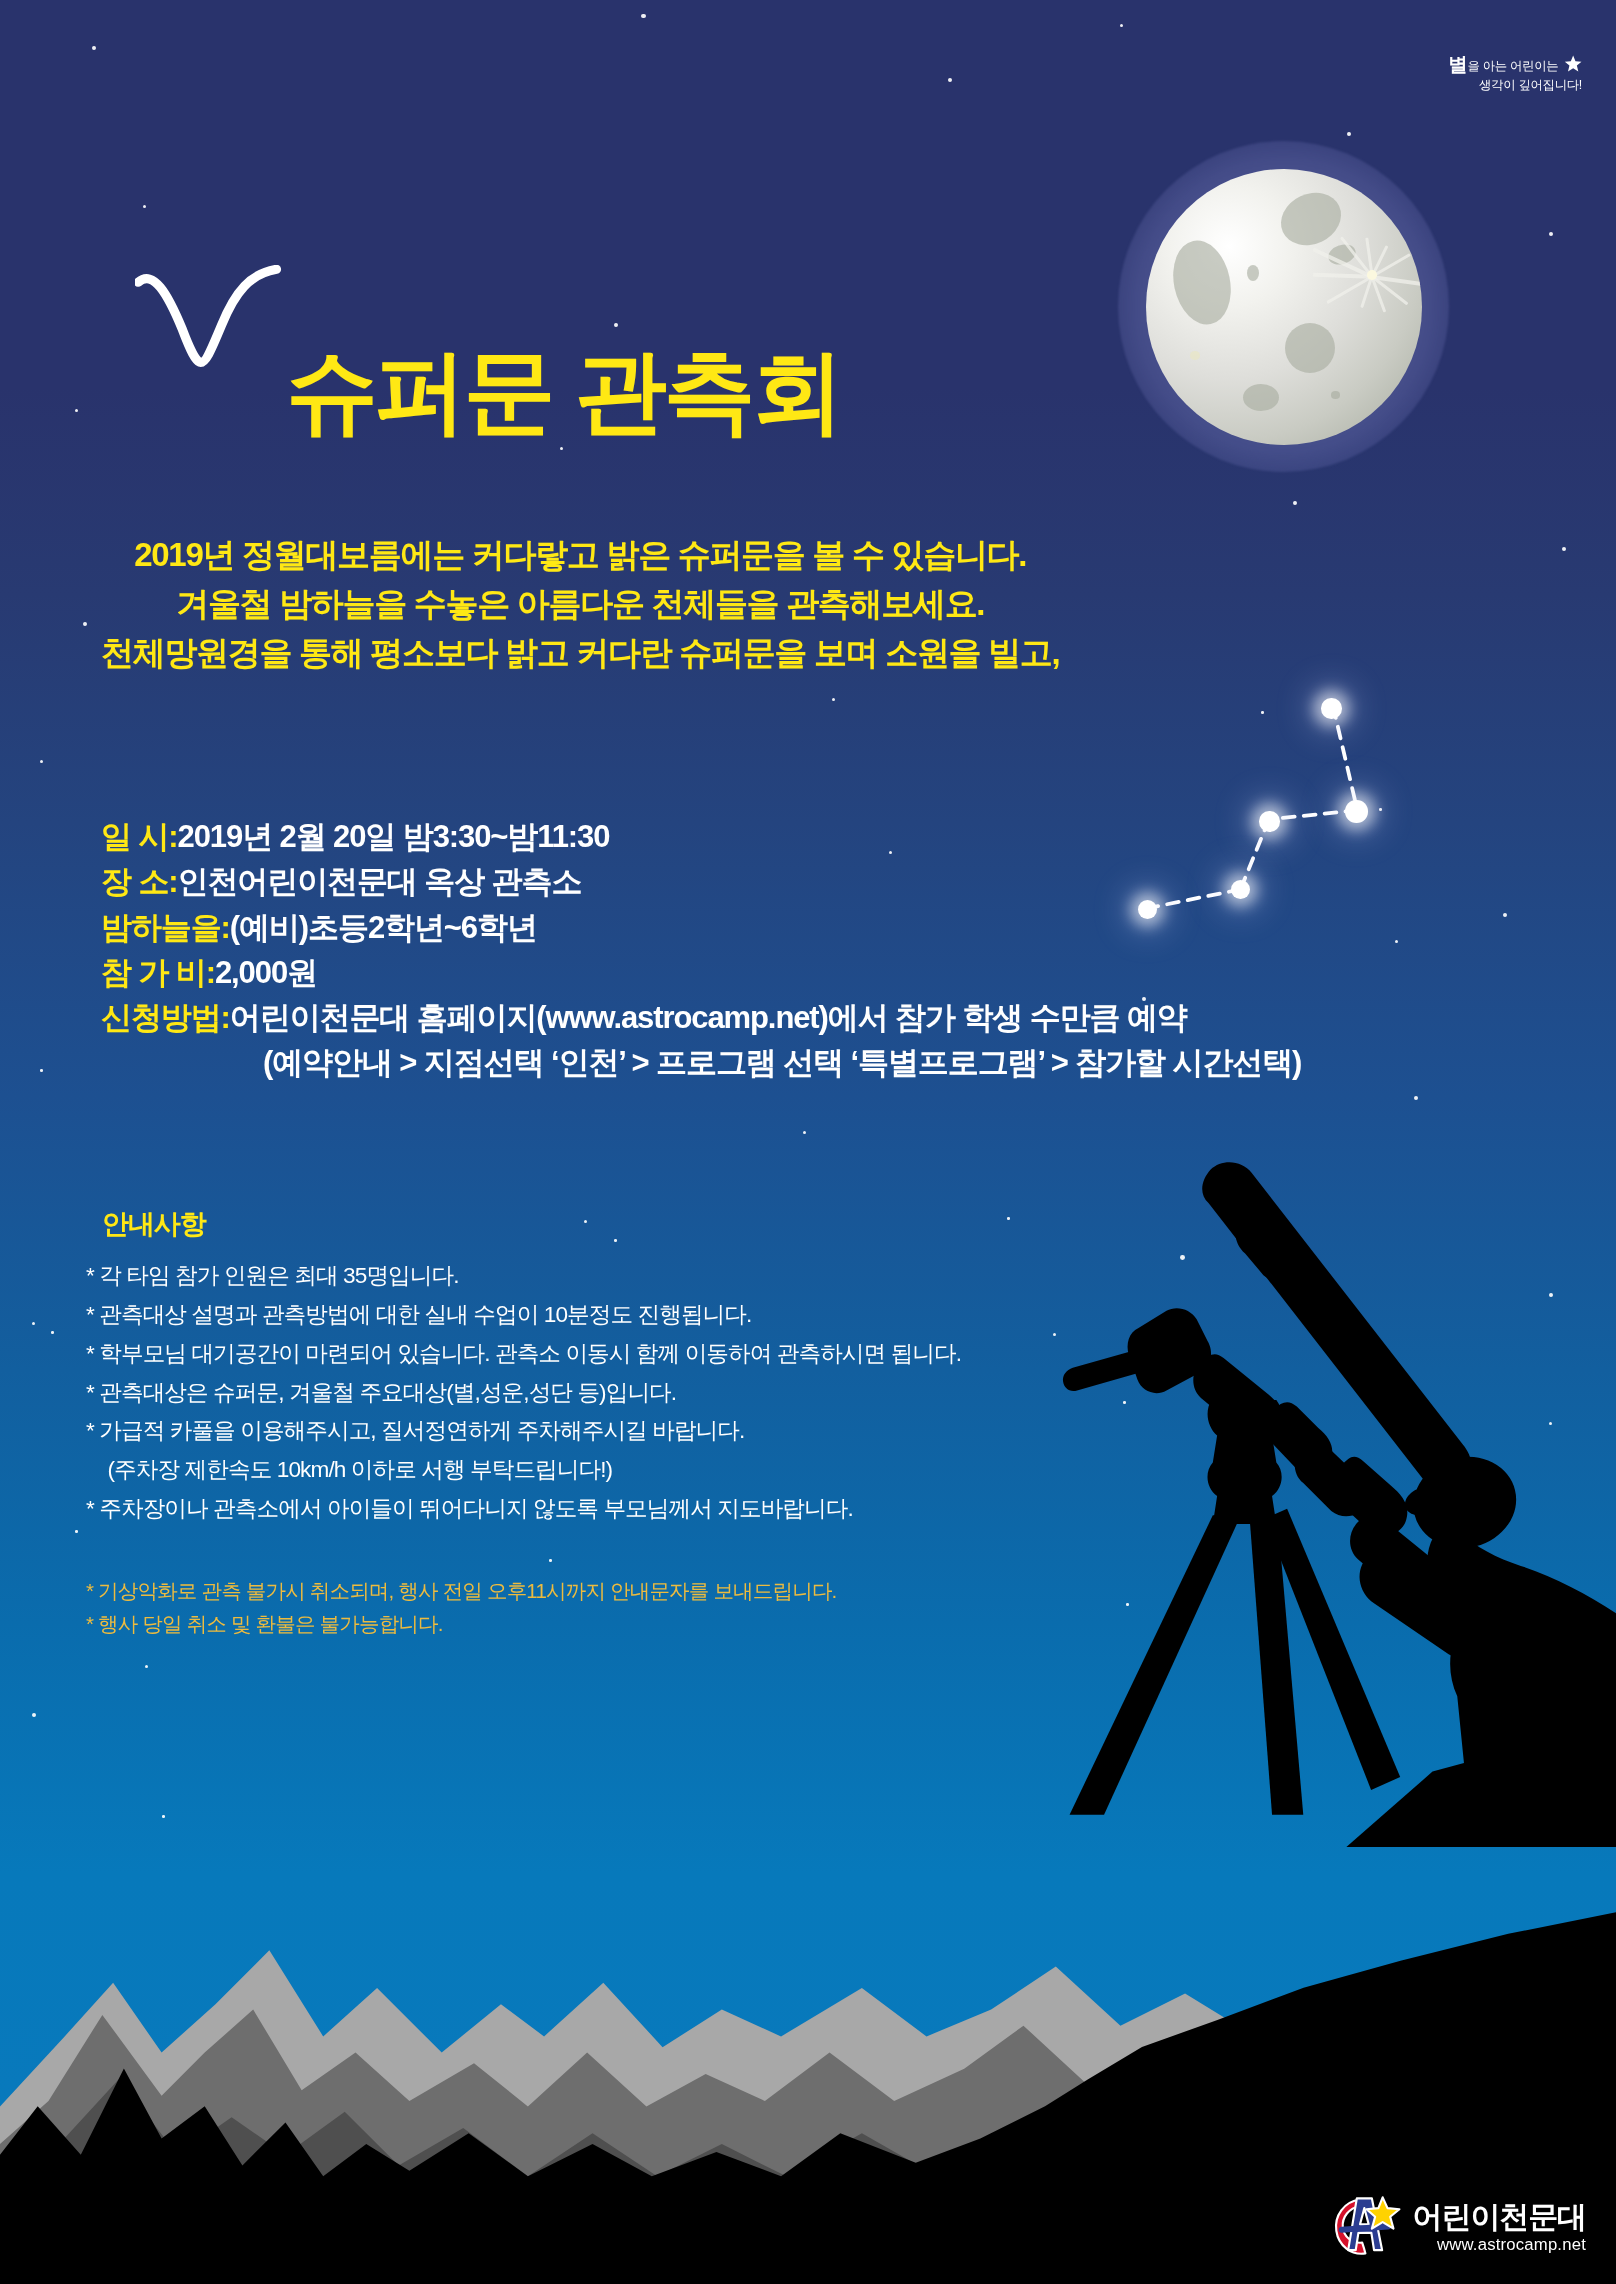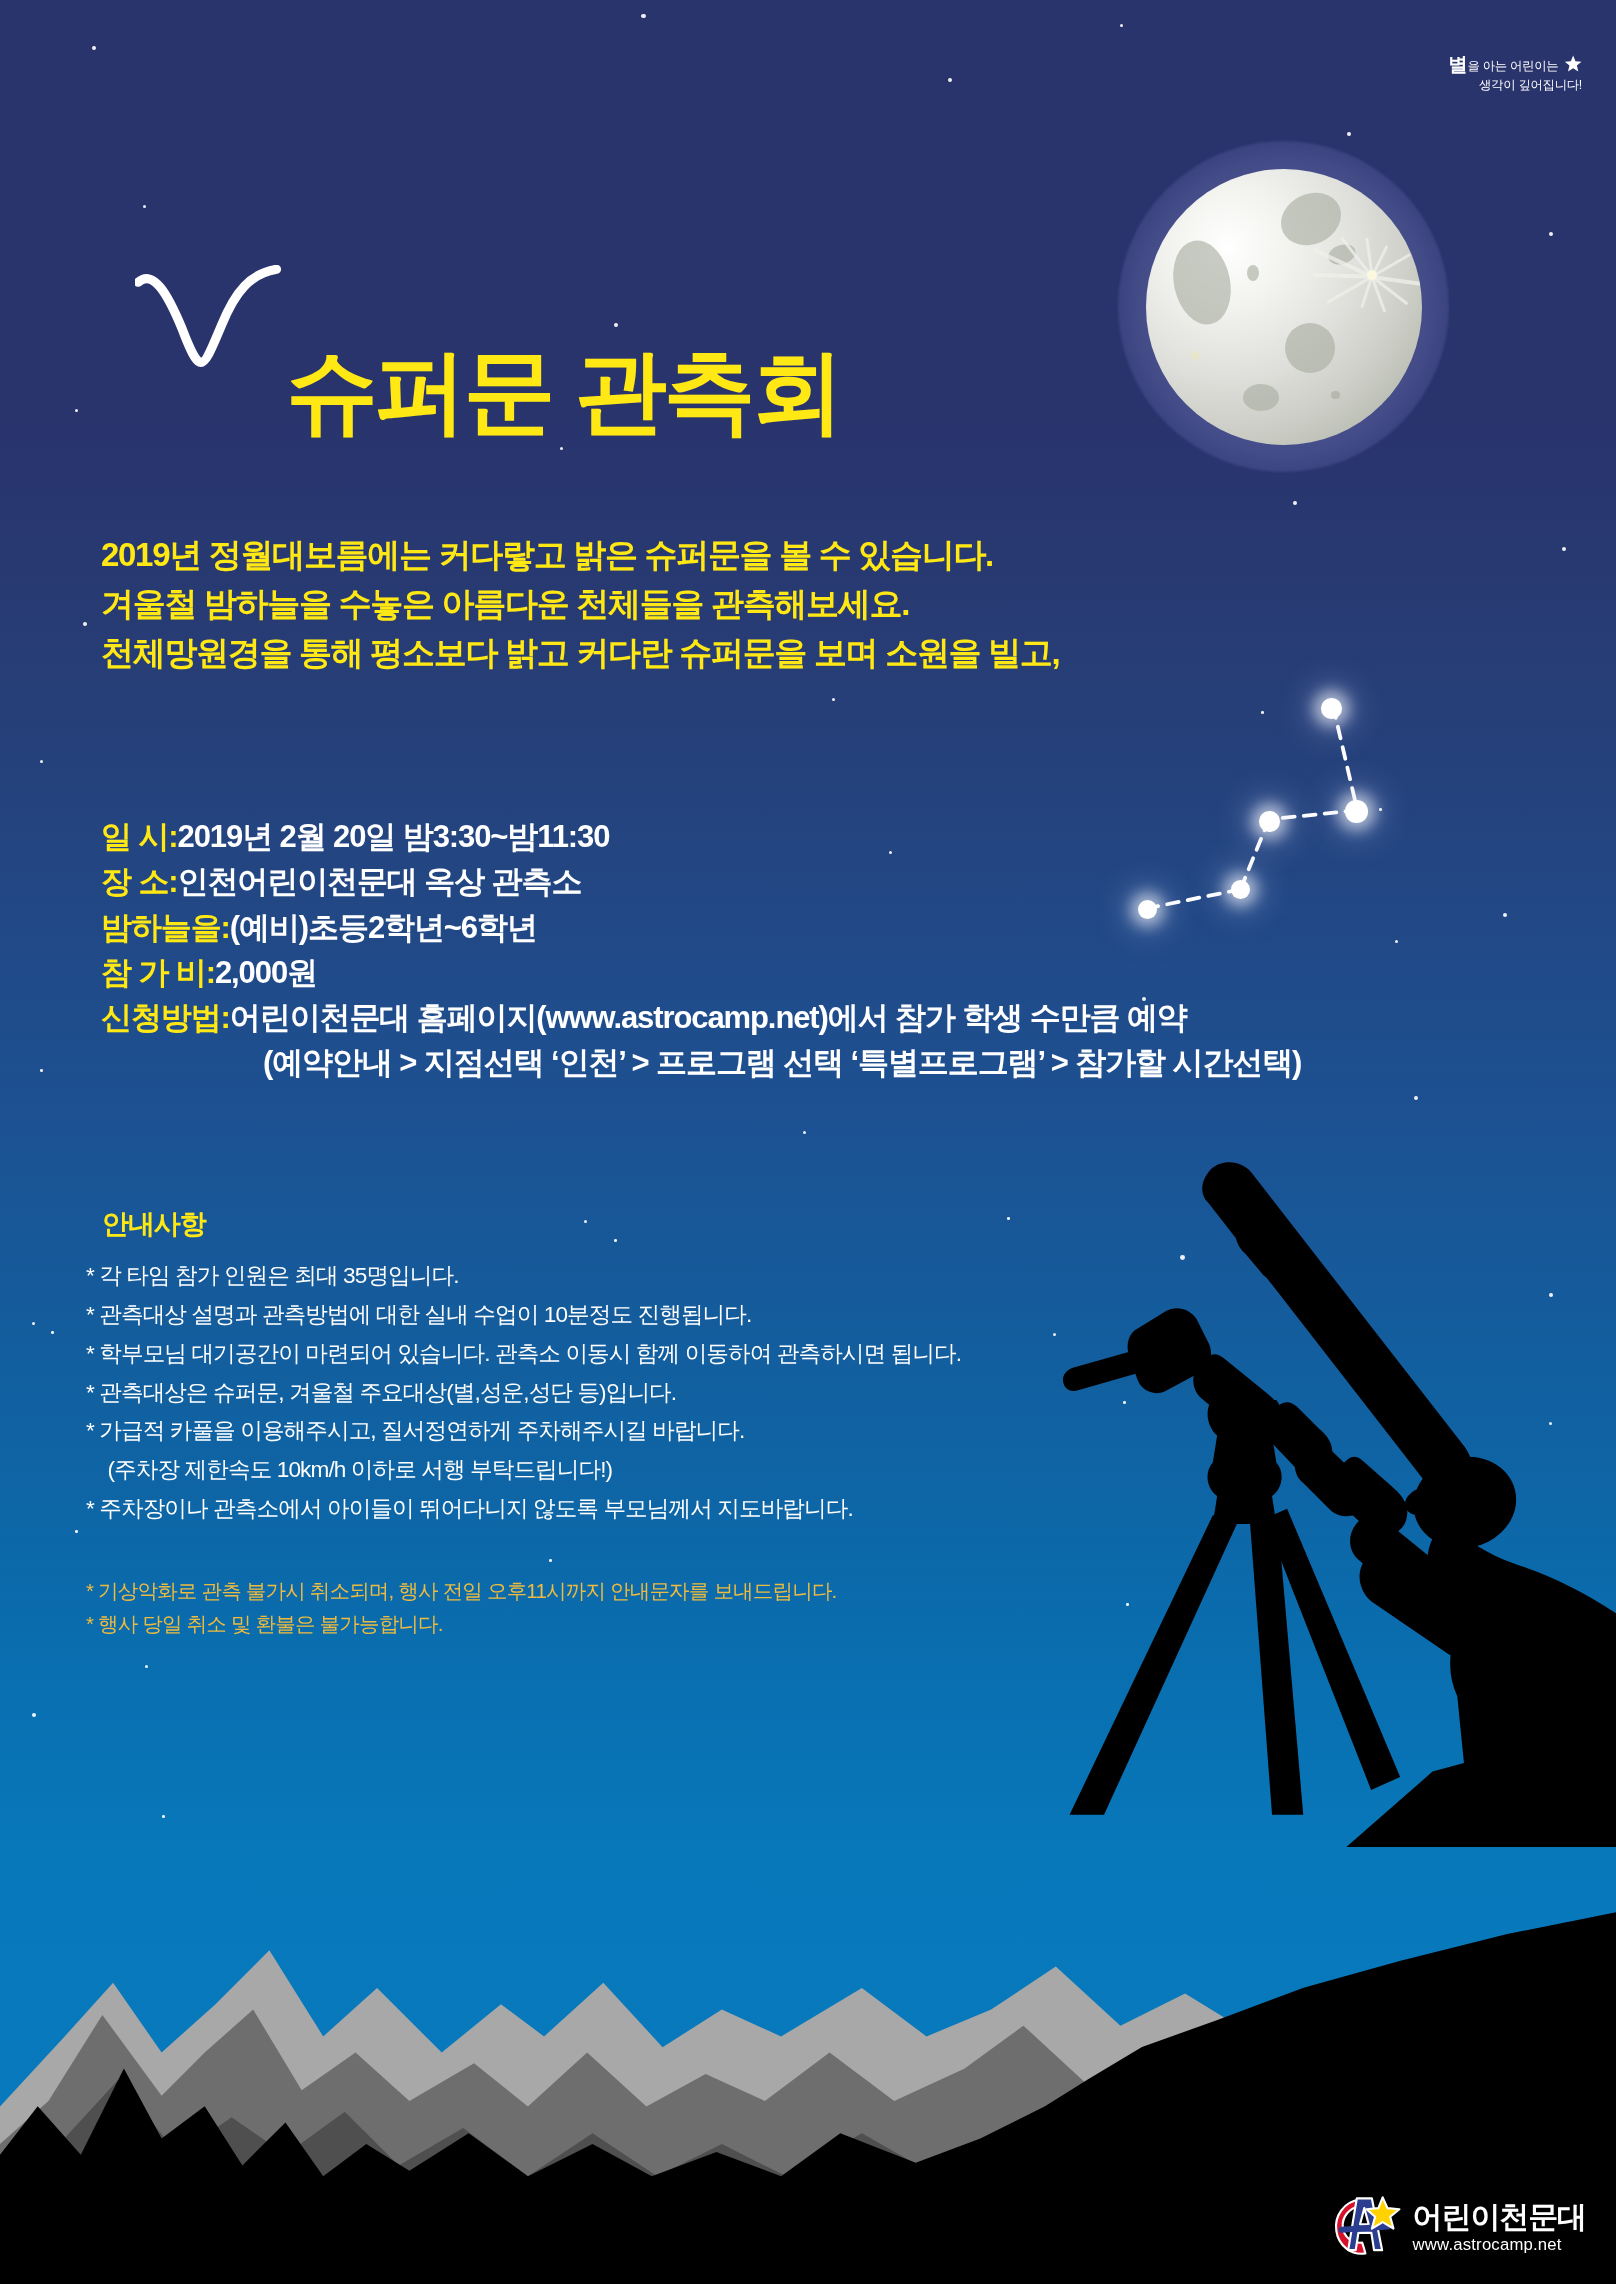--- a/index.html
+++ b/index.html
@@ -97,20 +97,21 @@
   }
 
   
   #intro{
     position:absolute;left:101px; top:531px;
     color:#FFE814;
     font-size:33px;
     font-weight:700;
     letter-spacing:-1.3px;
     line-height:1.48;
+    text-align:center;
   }
   #intro div{white-space:nowrap;}
 
   
   #info{
     position:absolute;left:101px; top:814px;
     font-size:31px;
     letter-spacing:-1.1px;
     line-height:1.46;
     font-weight:600;
@@ -160,21 +161,21 @@
   #mountains{position:absolute;left:0;bottom:0;width:1616px;height:409px;}
 
   
   #logo{
     position:absolute;right:30px;bottom:24px;
     display:flex;align-items:center;gap:12px;
   }
   #logo .mark{width:69px;height:66px;flex:0 0 auto;}
   #logo .txt{color:#ffffff;line-height:1.06;}
   #logo .name{font-size:30px;font-weight:700;letter-spacing:-1.1px;}
-  #logo .url{font-size:16.7px;letter-spacing:0.2px;margin-top:3.2px;}
+  #logo .url{font-size:16.7px;letter-spacing:0.2px;margin-top:3.2px;text-align:right;}
 </style>
 </head>
 <body>
 
 <div id="poster">
 
   <div id="starfield">
       <div class="star" style="left:641px;top:13.5px;width:4.8px;height:4.8px;"></div>
       <div class="star" style="left:92px;top:46px;width:3.8px;height:3.8px;"></div>
       <div class="star" style="left:1120px;top:24px;width:3.2px;height:3.2px;"></div>

